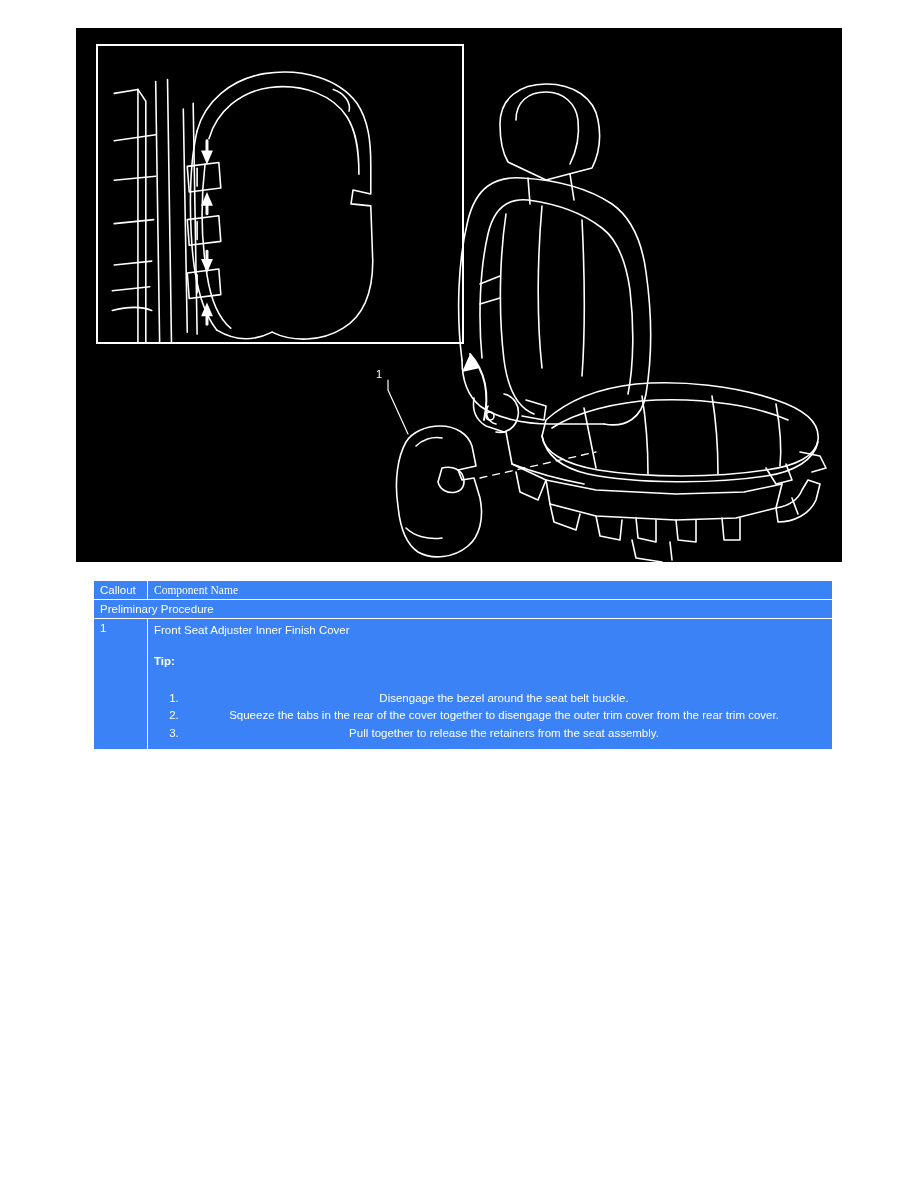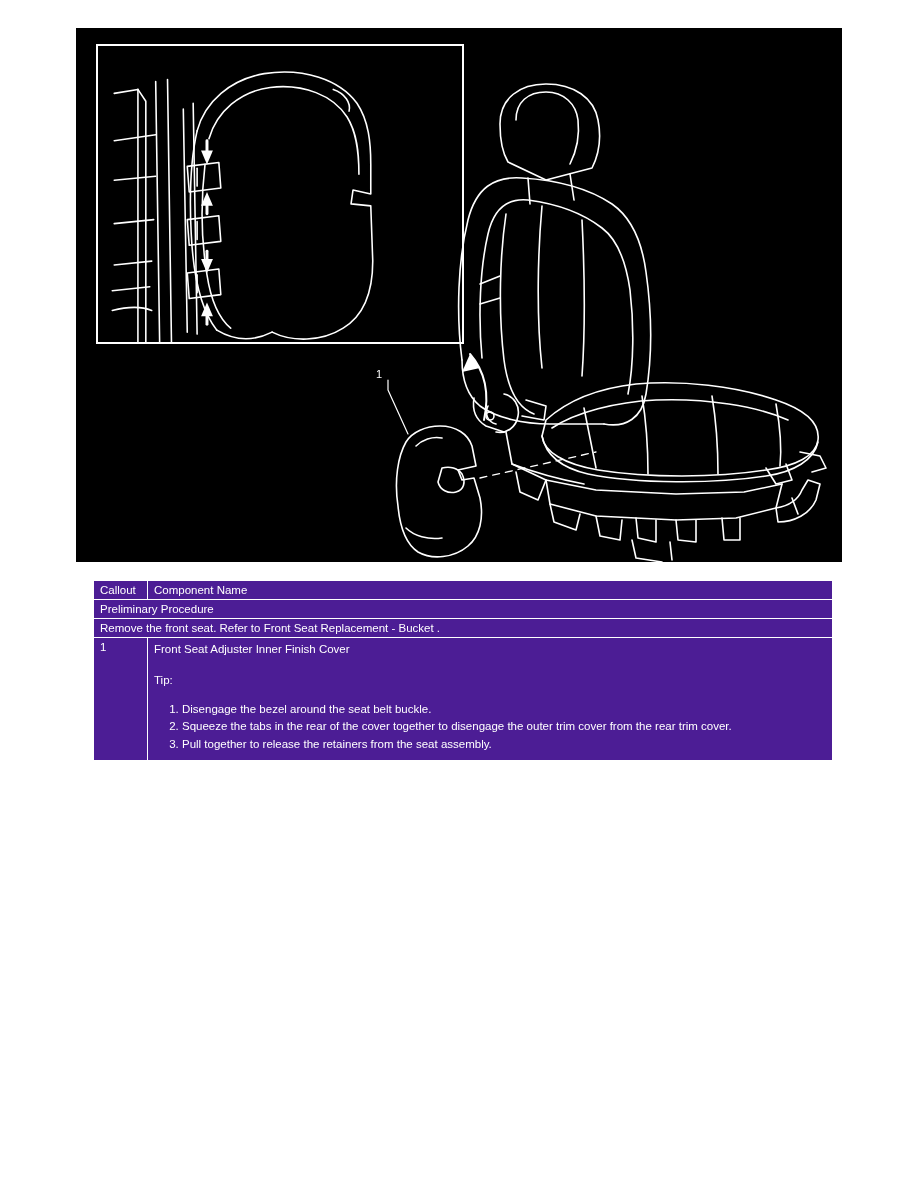--- a/index.html
+++ b/index.html
@@ -54,62 +54,63 @@
   }
   #callout-1-label { left: 300px; top: 341px; }
 
   
   #component-table {
     position: absolute;
     left: 93px;
     top: 580px;
     width: 740px;
     border-collapse: collapse;
-    background: #4c1d95;
+    background: #3b82f6;
     color: #ffffff;
     font-size: 11.5px;
     table-layout: fixed;
   }
   #component-table td, #component-table th {
     border: 1px solid #ffffff;
     padding: 3px 6px;
     vertical-align: top;
     font-weight: normal;
     text-align: left;
   }
   .col-callout { width: 54px; }
   .hdr {
     font-weight: bold;
     font-size: 11.5px;
   }
-  .hdr-center { text-align: center; }
+  .hdr-center { text-align: center; font-family: Liberation Serif, serif; }
   .row-prelim-title td {
     font-weight: bold;
     padding-top: 5px;
     padding-bottom: 5px;
     margin-top: 44px;
   }
   .row-prelim-text td {
     padding-top: 5px;
     padding-bottom: 5px;
   }
   .cell-num {
     text-align: center;
     vertical-align: middle;
   }
   .comp-title {
     margin: 2px 0 19px 0;
   }
   .tip-label {
-    font-weight: normal;
-    margin: 0 0 16px 0;
+    font-weight: bold;
+    margin: 0 0 24px 0;
   }
   ol.tip-list {
     margin: 0 0 6px 0;
     padding-left: 28px;
+    text-align: center;
   }
   ol.tip-list li {
     margin-bottom: 3px;
     line-height: 1.25;
   }
   .nowrap-cell { white-space: normal; }
 </style>
 </head>
 <body>
 
@@ -285,23 +286,20 @@
   <thead>
     <tr>
       <th class="hdr">Callout</th>
       <th class="hdr hdr-center">Component Name</th>
     </tr>
   </thead>
   <tbody>
     <tr class="row-prelim-title">
       <td colspan="2">Preliminary Procedure</td>
     </tr>
-    <tr class="row-prelim-text">
-      <td colspan="2">Remove the front seat. Refer to Front Seat Replacement - Bucket .</td>
-    </tr>
     <tr>
       <td class="cell-num">1</td>
       <td class="nowrap-cell">
         <div class="comp-title">Front Seat Adjuster Inner Finish Cover</div>
         <div class="tip-label">Tip:</div>
         <ol class="tip-list">
           <li>Disengage the bezel around the seat belt buckle.</li>
           <li>Squeeze the tabs in the rear of the cover together to disengage the outer trim cover from the rear trim cover.</li>
           <li>Pull together to release the retainers from the seat assembly.</li>
         </ol>

